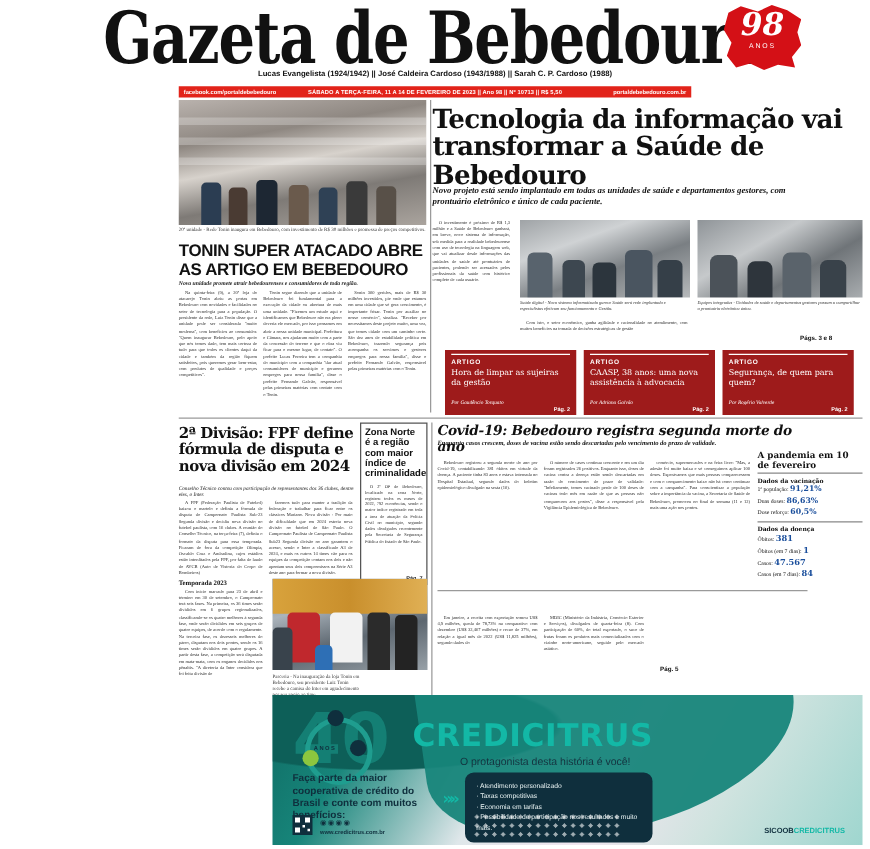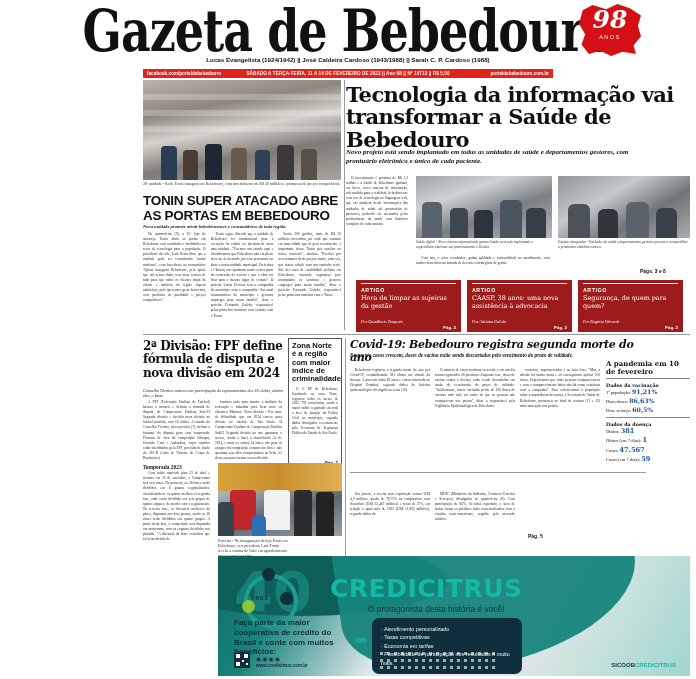--- a/index.html
+++ b/index.html
@@ -199,21 +199,21 @@
     <div class="shelf" style="top:46px"></div>
     <div class="person" style="left:18px;width:16px;height:34px;background:#2b3d52;"></div>
     <div class="person" style="left:40px;width:15px;height:30px;background:#4a3b33;"></div>
     <div class="person" style="left:62px;width:17px;height:36px;background:#1d2733;"></div>
     <div class="person" style="left:88px;width:16px;height:32px;background:#6a5a4c;"></div>
     <div class="person" style="left:112px;width:15px;height:30px;background:#2f4155;"></div>
     <div class="person" style="left:134px;width:17px;height:35px;background:#3a3a3a;"></div>
     <div class="person" style="left:158px;width:16px;height:31px;background:#585048;"></div>
   </div>
   <div class="tonin-cap cap-small">20ª unidade - Rede Tonin inaugura em Bebedouro, com investimento de R$ 30 milhões e promessa de preços competitivos.</div>
-  <div class="tonin-head">TONIN SUPER ATACADO ABRE AS PORTAS EM BEBEDOURO</div>
+  <div class="tonin-head">TONIN SUPER ATACADO ABRE AS ARTIGO EM BEBEDOURO</div>
   <div class="tonin-sub">Nova unidade promete atrair bebedourenses e consumidores de toda região.</div>
   <div class="tonin-body">
     <div class="col micro indent">Na quinta-feira (9), a 20ª loja do atacarejo Tonin abriu as portas em Bebedouro com novidades e facilidades no setor de tecnologia para a população. O presidente da rede, Luiz Tonin disse que a unidade pode ser considerada "muito moderna", com benefícios ao consumidor. "Quem inaugurar Bebedouro, pelo apoio que nós temos dado, tem mais certeza de tudo para que todos os clientes daqui da cidade e também da região fiquem satisfeitos, pois queremos gerar bem-estar, com produtos de qualidade e preços competitivos".</div>
     <div class="col micro indent">Tonin segue dizendo que a unidade de Bebedouro foi fundamental para a execução da cidade ou abertura de mais uma unidade. "Fizemos um estudo aqui e identificamos que Bebedouro não era pleno deveria ele mercado, por isso pensamos em abrir a nossa unidade municipal. Prefeitura e Câmara, nos ajudaram muito com a parte da concessão do terreno e que o obra viu ficar para o mesmo lugar, de contato".
 
 O prefeito Lucas Ferreira tem a companhia do município com a companhia "dar atual consumidores do município e gerarem empregos para nossa família", disse o prefeito Fernando Galvão, responsável pelas primeiras matérias com contato com o Tonin.</div>
     <div class="col micro indent">Sonin 300 geridos, mais de R$ 30 milhões investidos, pie onde que estamos em uma cidade que só gera crescimento, é importante frisar. Tonin por auxiliar no nosso comércio", sinaliza.
 
 "Receber por necessitamos deste projeto muito, uma vez, que temos cidade com um caminho certo. São dez anos de estabilidade política em Bebedouro, trazendo segurança pois acompanha os servimos e gestores empregos para nossa família", disse o prefeito Fernando Galvão, responsável pelas primeiras matérias com o Tonin.</div>
   </div>
@@ -327,21 +327,21 @@
     <hr>
     <div class="grp">
       <div class="grp-t">Dados da doença</div>
       <div class="row"><span>Óbitos:</span>
         <span class="big">381</span></div>
       <div class="row"><span>Óbitos (em 7 dias):</span>
         <span class="big">1</span></div>
       <div class="row"><span>Casos:</span>
         <span class="big">47.567</span></div>
       <div class="row"><span>Casos (em 7 dias):</span>
-        <span class="big">59</span></div>
+        <span class="big">84</span></div>
     </div>
   </div>
 
   <div class="hrule" style="left:350px;top:472px;width:296px;"></div>
 
   <div class="exp-cols">
     <div class="c micro indent">Em janeiro, a receita com exportação somou US$ 4,9 milhões, queda de 78,73% na comparativo com dezembro (US$ 32,467 milhões) e recuo de 37%, em relação a igual mês de 2022 (US$ 11,825 milhões), segundo dados do</div>
     <div class="c micro indent">MDIC (Ministério da Indústria, Comércio Exterior e Serviços), divulgados de quarta-feira (8).
 
 Com participação de 60%, do total exportado, o suco de frutas foram os produtos mais comercializados com o vizinho norte-americano, seguido pelo mercado asiático.</div>

